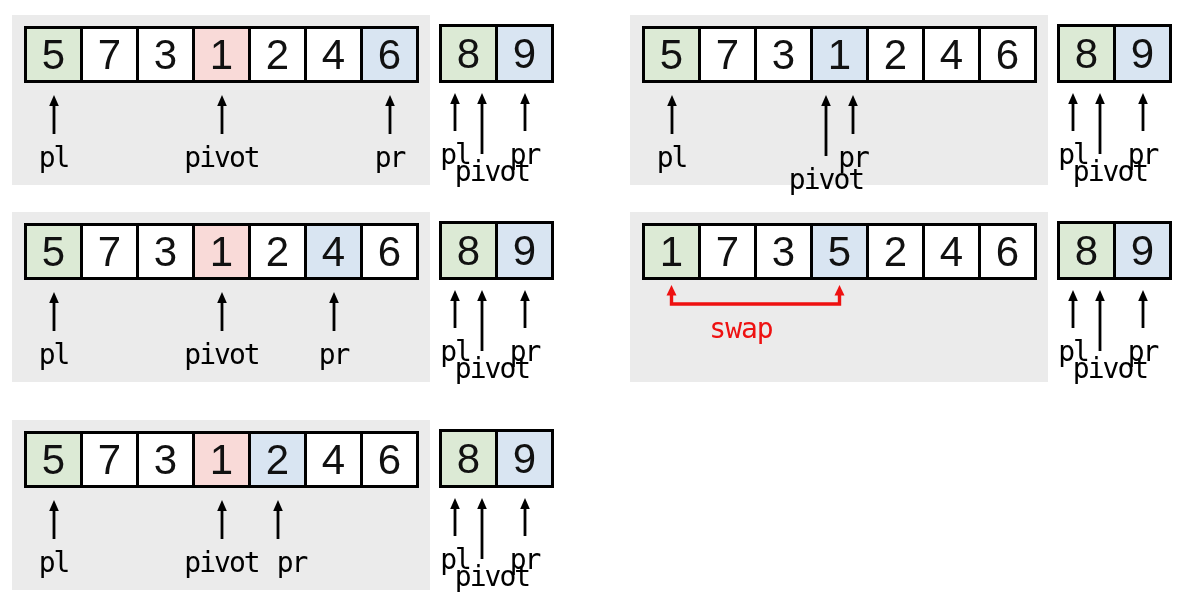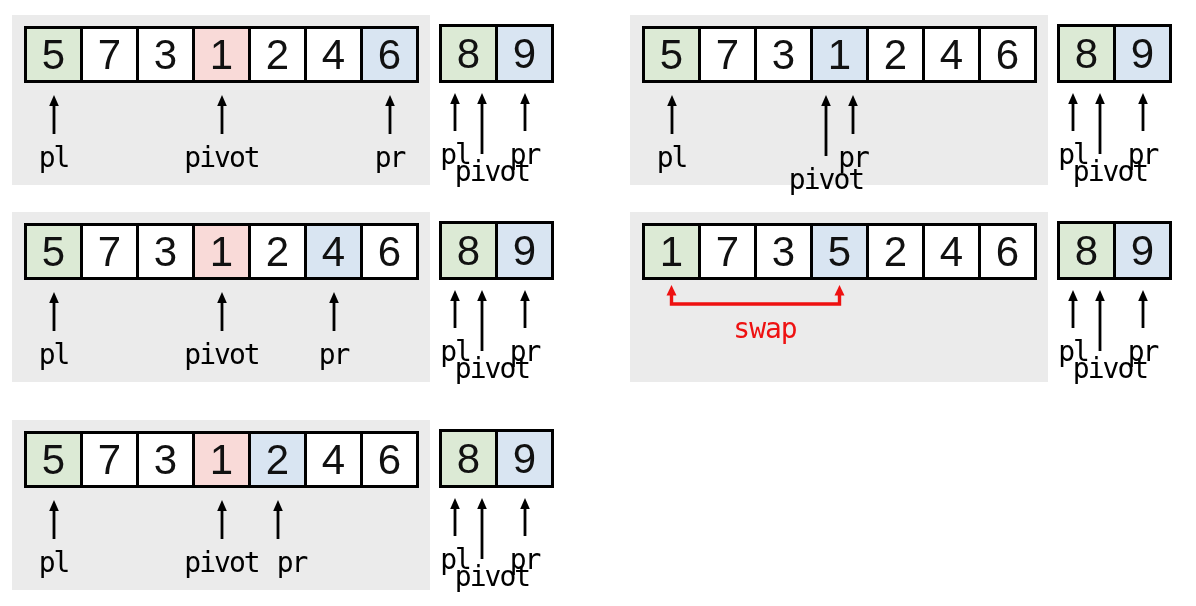--- a/index.html
+++ b/index.html
@@ -286,21 +286,21 @@
           <div class="cell">
             <span>6</span>
           </div>
         </div>
         <div class="ann">
           <svg class="arrow" width="185" height="24" style="left: 33px; top: 73px;">
             <path d="M8.5 6 V19 H176.5 V6" fill="none" stroke="#ee1111" stroke-width="3.4"></path>
             <polygon points="8.5,0 3.5,10.5 13.5,10.5" fill="#ee1111"></polygon>
             <polygon points="176.5,0 171.5,10.5 181.5,10.5" fill="#ee1111"></polygon>
           </svg>
-          <div class="swap-label" style="left: 135px; top: 103px;">swap</div>
+          <div class="swap-label" style="left: 111px; top: 103px;">swap</div>
         </div>
       </div>
       <div class="subgroup">
         <div class="cells">
           <div class="cell" style="background: rgb(220, 234, 213);">
             <span>8</span>
           </div>
           <div class="cell" style="background: rgb(217, 229, 242);">
             <span>9</span>
           </div>

